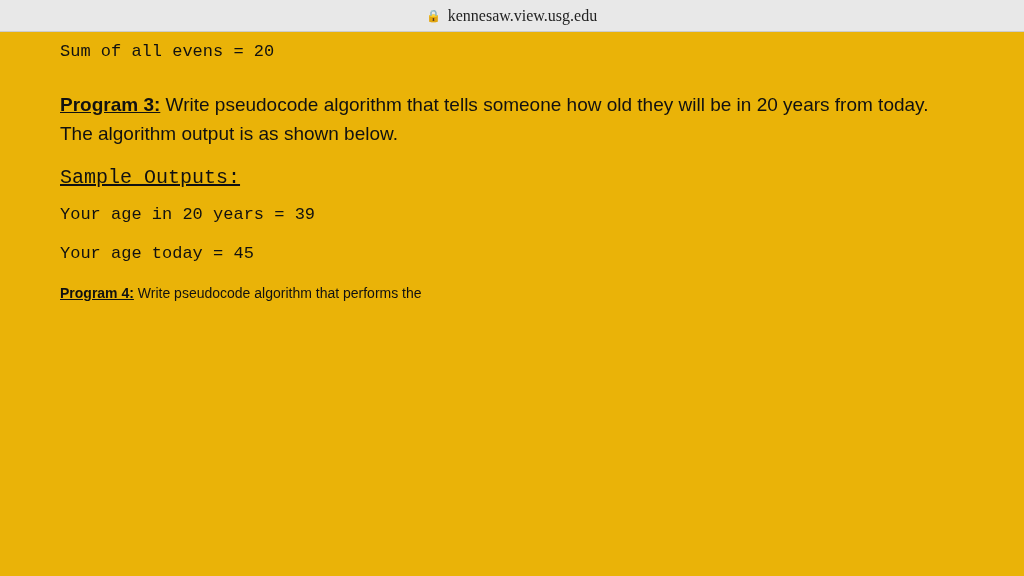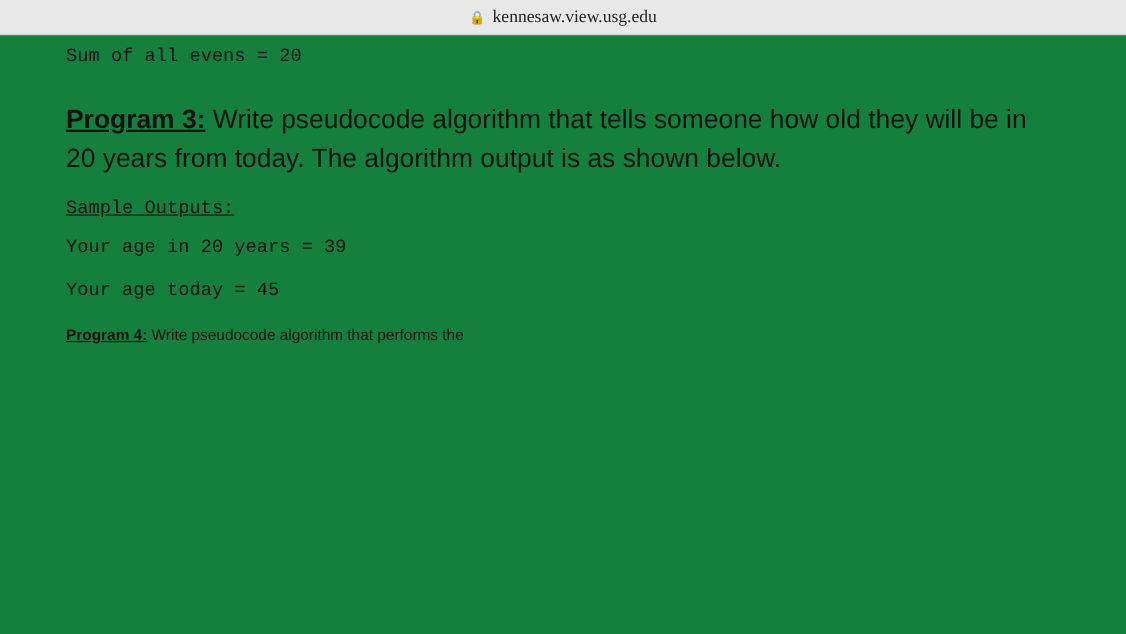--- a/index.html
+++ b/index.html
@@ -36,53 +36,53 @@
       color: #555;
     }
 
     .url-text {
       font-size: 16px;
       color: #222;
       font-family: Liberation Serif, serif;
     }
 
     .page-content {
-      background-color: #15803d;
+      background-color: #eab308;
       width: 100%;
       max-width: 1024px;
       padding: 10px 60px 20px 60px;
       flex: 1;
     }
 
     .code-line {
       font-family: 'Courier New', Courier, monospace;
       font-size: 17px;
       color: #111;
       margin-bottom: 2px;
     }
 
     .section-gap {
       height: 28px;
     }
 
     .program-heading {
-      font-size: 24px;
+      font-size: 19px;
       color: #111;
       line-height: 1.5;
       margin-bottom: 18px;
     }
 
     .program-heading strong {
       font-weight: bold;
       text-decoration: underline;
     }
 
     .sample-outputs-label {
       font-family: 'Courier New', Courier, monospace;
-      font-size: 17px;
+      font-size: 20px;
       text-decoration: underline;
       margin-bottom: 16px;
       color: #111;
       display: block;
     }
 
     .sample-block {
       margin-bottom: 20px;
     }
 

